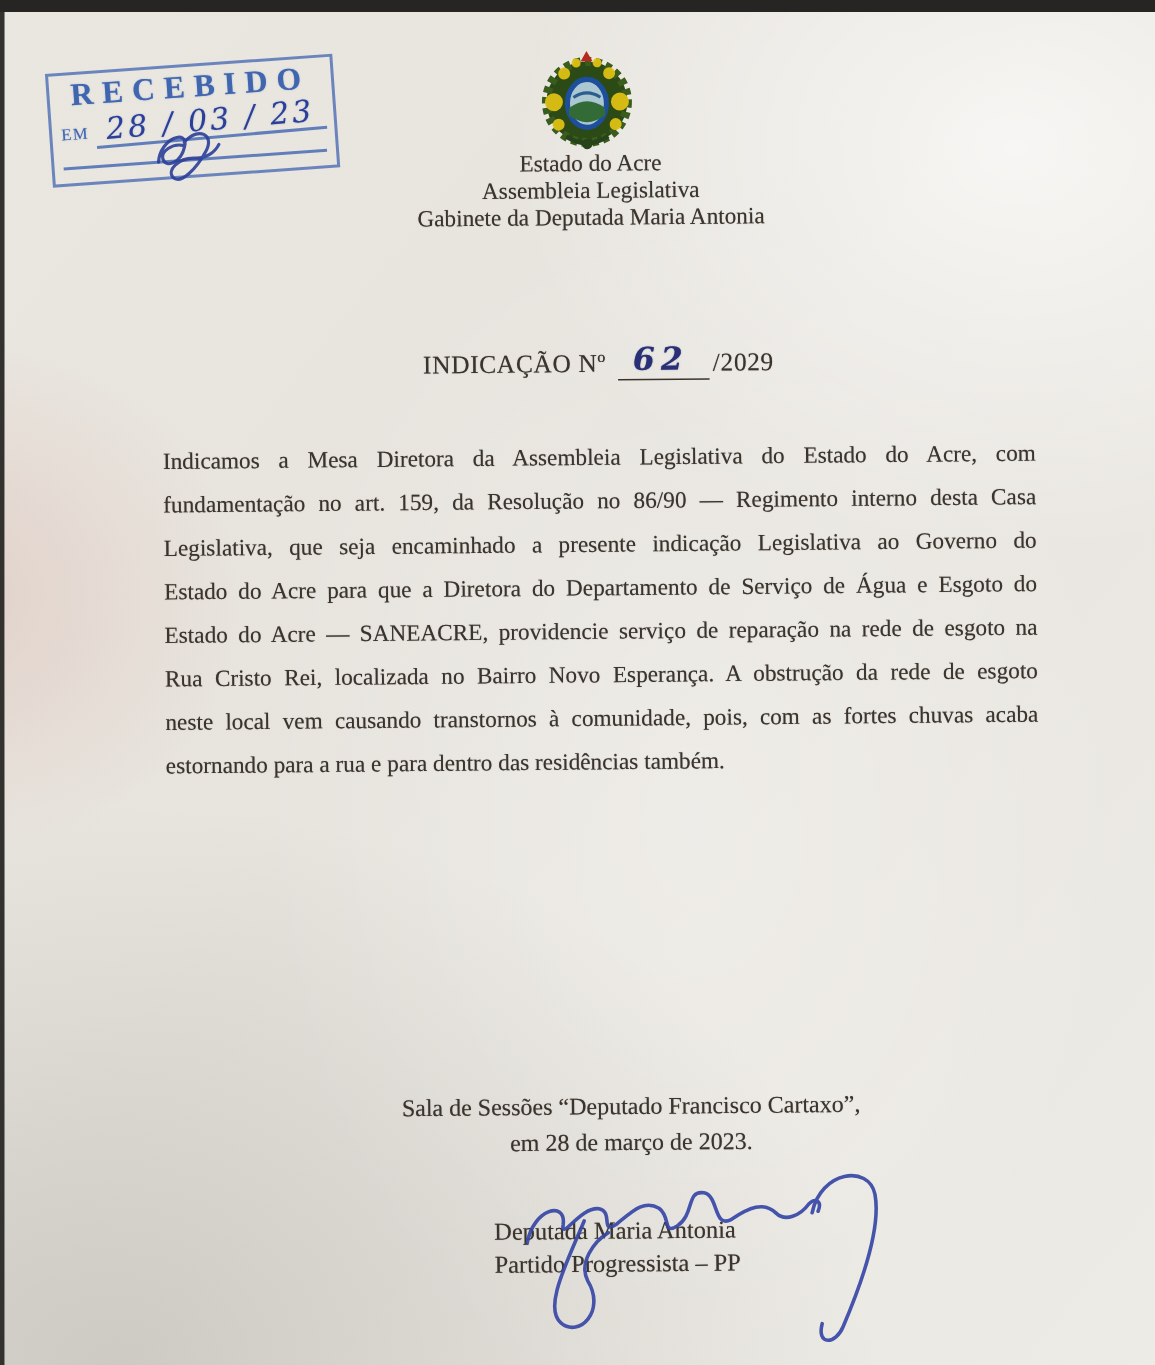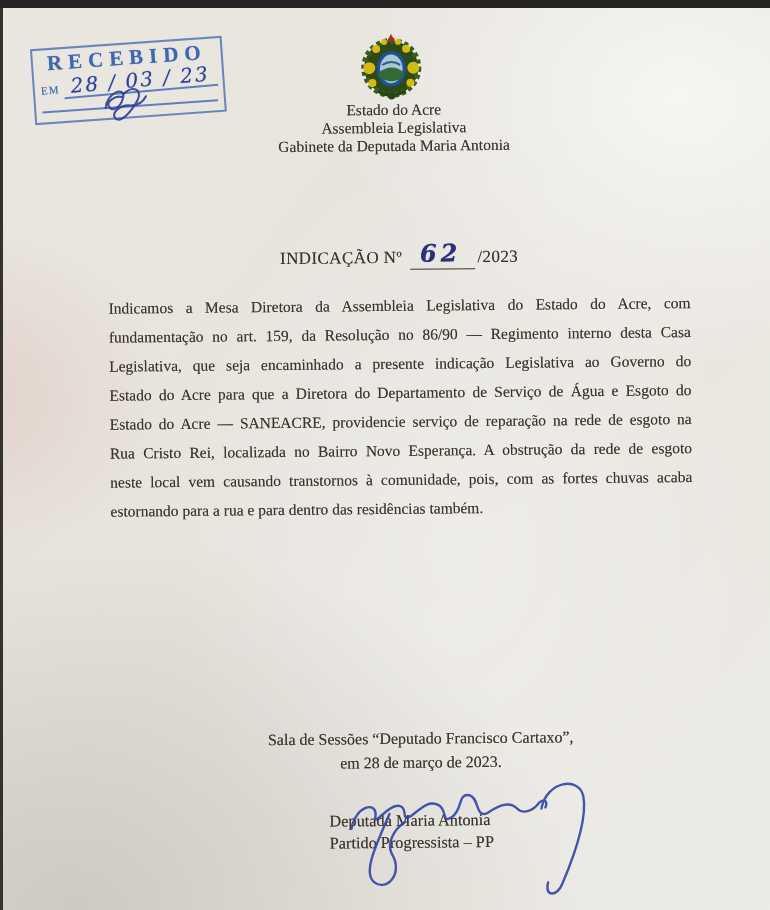--- a/index.html
+++ b/index.html
@@ -51,23 +51,23 @@
   .emblem{position:absolute;left:361px;top:32px;}
   .header{position:absolute;left:0;right:0;top:101px;text-align:center;transform:translateX(12px);
     font-size:15.5px;line-height:18px;}
 
   
   .title{position:absolute;left:0;right:0;top:224px;text-align:center;transform:translateX(16px);
     font-size:17px;letter-spacing:0.4px;}
   .title .hand-number{
     display:inline-block;position:relative;top:-1px;
     font-family:"DejaVu Serif", serif;font-style:italic;font-weight:bold;
-    font-size:24px;color:#2a3076;letter-spacing:4px;
+    font-size:21px;color:#2a3076;letter-spacing:4px;
     border-bottom:1.6px solid #3a342d;
-    padding:0 14px 1px 10px;margin:16px 2px 0 8px;
+    padding:0 14px 1px 10px;margin:4px 2px 0 8px;
     text-shadow:0 0 0.8px rgba(42,48,118,0.7);
   }
 
   
   .body-block{position:absolute;left:110px;width:582px;top:291px;font-size:15.5px;}
   .bodyline{height:29px;line-height:29px;text-align:justify;text-align-last:justify;white-space:nowrap;}
   .bodyline.last{text-align-last:left;}
 
   
   .closing{position:absolute;left:0;right:0;top:727px;text-align:center;transform:translateX(33px);
@@ -122,21 +122,21 @@
     <path d="M 20,59 Q 34,68 48,59" fill="none" stroke="#27431a" stroke-width="3"></path>
   </svg>
 
   <div class="header">
     <div>Estado do Acre</div>
     <div>Assembleia Legislativa</div>
     <div>Gabinete da Deputada Maria Antonia</div>
   </div>
 
   <div class="title">
-    <span>INDICAÇÃO Nº</span><span class="hand-number">62</span><span>/2023</span>
+    <span>INDICAÇÃO Nº</span><span class="hand-number">62</span><span>/2029</span>
   </div>
 
   <div class="body-block">
     <div class="bodyline">Indicamos a Mesa Diretora da Assembleia Legislativa do Estado do Acre, com</div>
     <div class="bodyline">fundamentação no art. 159, da Resolução no 86/90 — Regimento interno desta Casa</div>
     <div class="bodyline">Legislativa, que seja encaminhado a presente indicação Legislativa ao Governo do</div>
     <div class="bodyline">Estado do Acre para que a Diretora do Departamento de Serviço de Água e Esgoto do</div>
     <div class="bodyline">Estado do Acre — SANEACRE, providencie serviço de reparação na rede de esgoto na</div>
     <div class="bodyline">Rua Cristo Rei, localizada no Bairro Novo Esperança. A obstrução da rede de esgoto</div>
     <div class="bodyline">neste local vem causando transtornos à comunidade, pois, com as fortes chuvas acaba</div>

